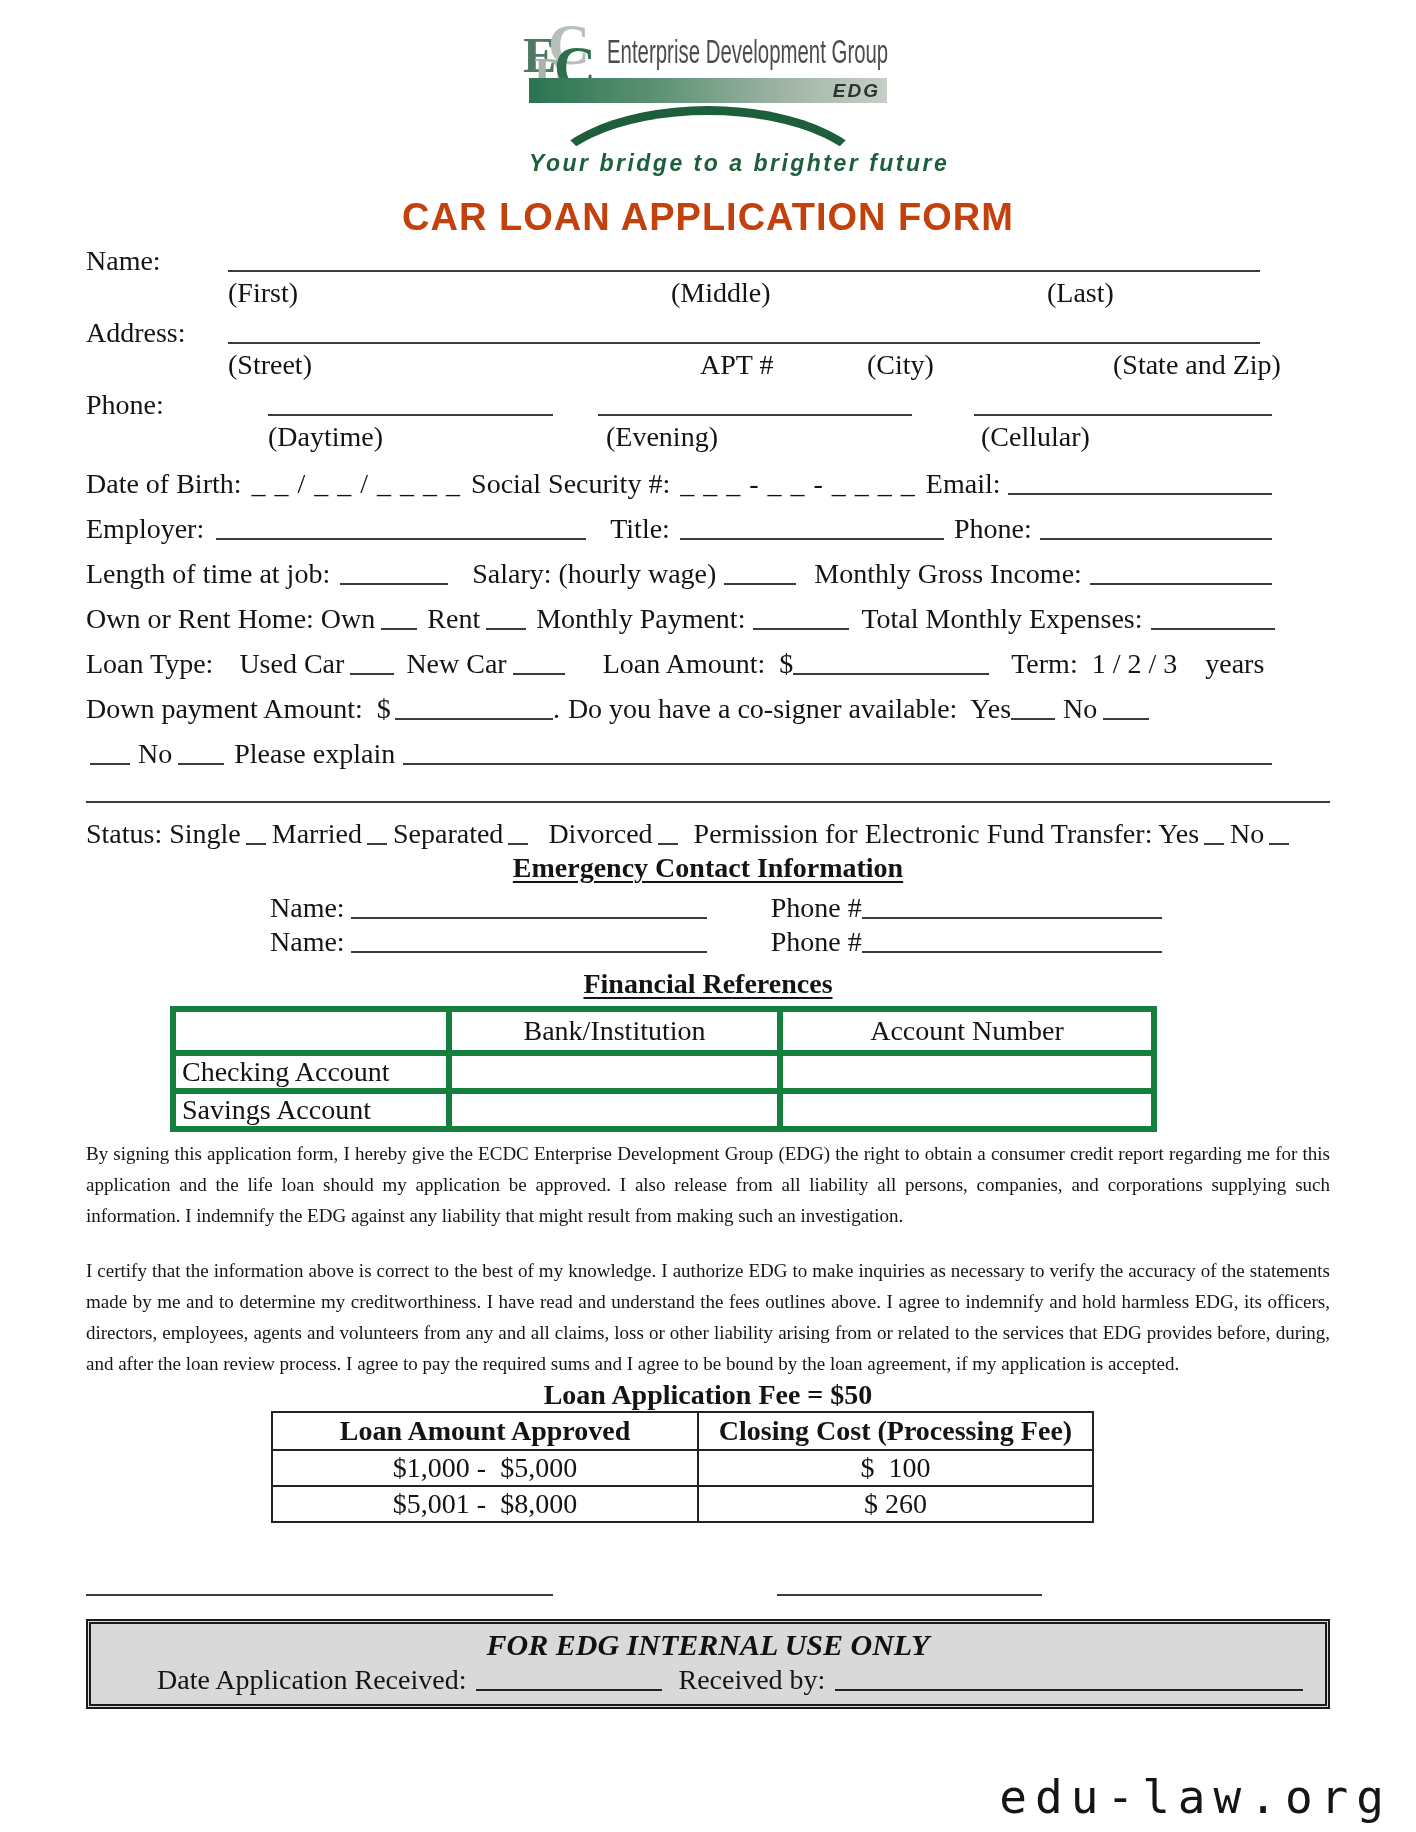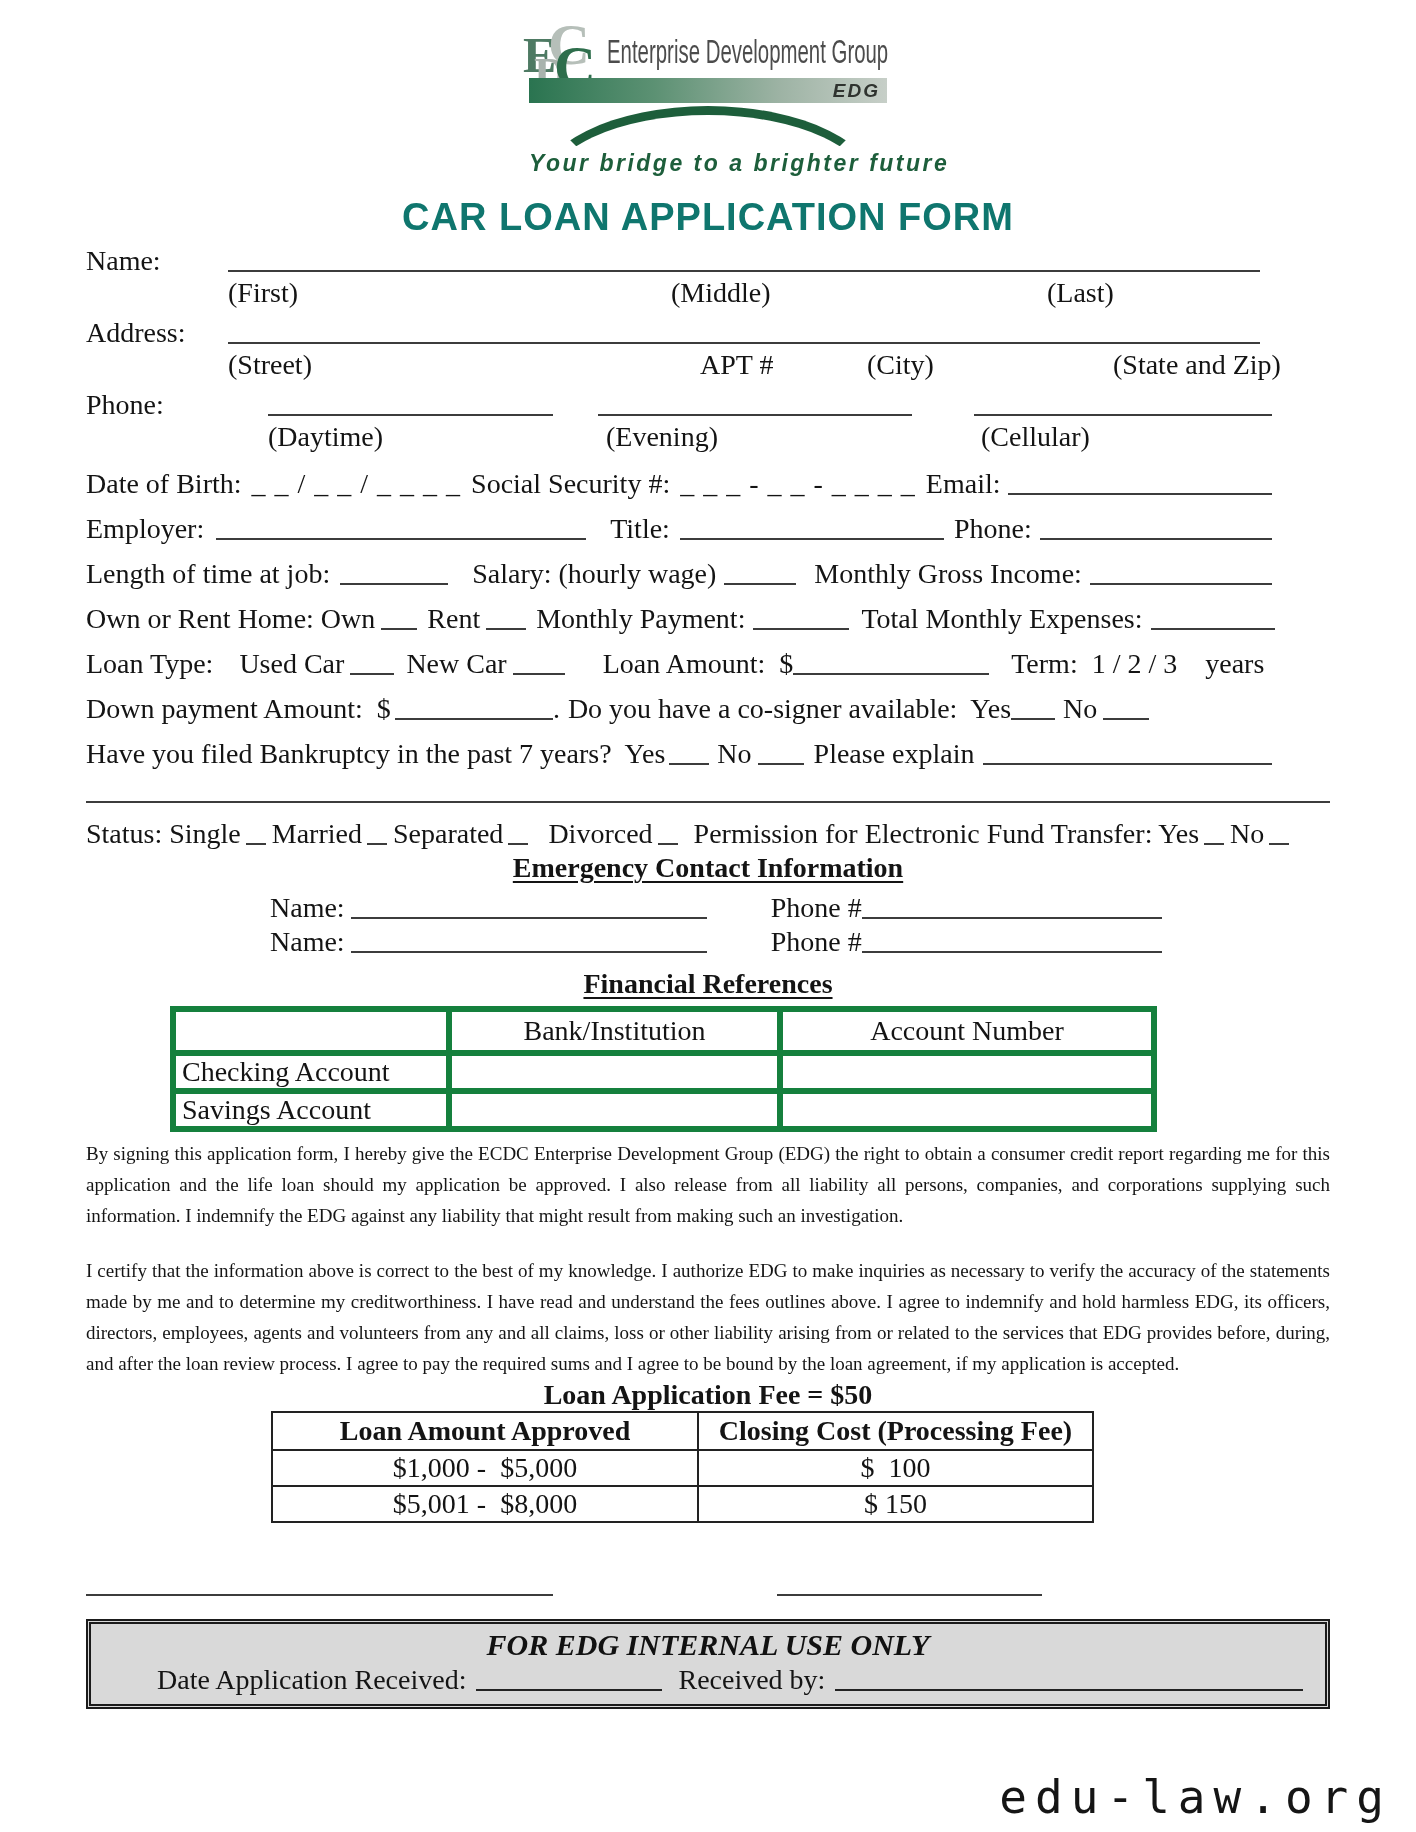--- a/index.html
+++ b/index.html
@@ -23,21 +23,21 @@
          font-style:italic; font-weight:bold; font-size:19px; color:#2f332f; letter-spacing:2px; }
   .arcwrap { position:absolute; left:-2px; top:66px; width:362px; height:50px; overflow:hidden; }
   .arcwrap::before { content:""; display:block; width:344px; height:170px; margin:10px auto 0;
          border:9px solid transparent; border-top-color:#1d5e3b; border-radius:50%; box-sizing:border-box; }
   .tagline { position:absolute; left:0; top:120px; width:100%; text-align:center;
          font-family:"Liberation Sans",sans-serif; font-style:italic; font-weight:bold;
          font-size:23px; color:#1d5e3b; letter-spacing:2.5px; white-space:nowrap; }
 
   
   .title { margin-top:14px; text-align:center; font-family:"Liberation Sans",sans-serif;
-           font-weight:bold; font-size:38px; letter-spacing:1px; color:#0f766e; }
+           font-weight:bold; font-size:38px; letter-spacing:1px; color:#c2410c; }
 
   
   .fr { display:flex; align-items:flex-end; font-size:28px; }
   .fr > span { white-space:pre; }
   .bl { display:inline-block; border-bottom:2px solid #3c3c3c; height:1em; margin-bottom:5px; }
   .fill { flex:1 1 auto; }
   .h38 { height:38px; } .h45 { height:45px; } .h42 { height:42px; } .h34 { height:34px; }
   .subrow { position:relative; height:34px; font-size:28px; }
   .subrow > span { position:absolute; top:0; white-space:nowrap; }
   .blanks { letter-spacing:1px; }
@@ -183,21 +183,20 @@
       <span>Down payment Amount:  $</span>
       <span class="bl" style="width:158px;margin-left:4px"></span>
       <span>.</span>
       <span style="margin-left:8px">Do you have a co-signer available:  Yes</span>
       <span class="bl" style="width:44px"></span>
       <span style="margin-left:8px">No</span>
       <span class="bl" style="width:46px;margin-left:6px"></span>
     </div>
 
     <div class="fr h45">
-      <span>Have you filed Bankruptcy in the past 7 years?  Yes</span>
       <span class="bl" style="width:40px;margin-left:4px"></span>
       <span style="margin-left:8px">No</span>
       <span class="bl" style="width:46px;margin-left:6px"></span>
       <span style="margin-left:10px">Please explain</span>
       <span class="bl fill" style="margin-left:8px;margin-right:58px"></span>
     </div>
     <div class="fr h38">
       <span class="bl fill"></span>
     </div>
 
@@ -266,21 +265,21 @@
           <tr class="hdr">
         <td class="fc1">Loan Amount Approved</td>
         <td class="fc2">Closing Cost (Processing Fee)</td>
       </tr>
       <tr class="dr">
         <td class="fc1">$1,000 -  $5,000</td>
         <td class="fc2">$  100</td>
       </tr>
       <tr class="dr">
         <td class="fc1">$5,001 -  $8,000</td>
-        <td class="fc2">$ 150</td>
+        <td class="fc2">$ 260</td>
       </tr>
     </tbody>
       </table>
 
     <div class="fr h34" style="margin-top:44px">
       <span class="bl" style="width:467px"></span>
       <span style="width:224px"> </span>
       <span class="bl" style="width:265px"></span>
     </div>
 

